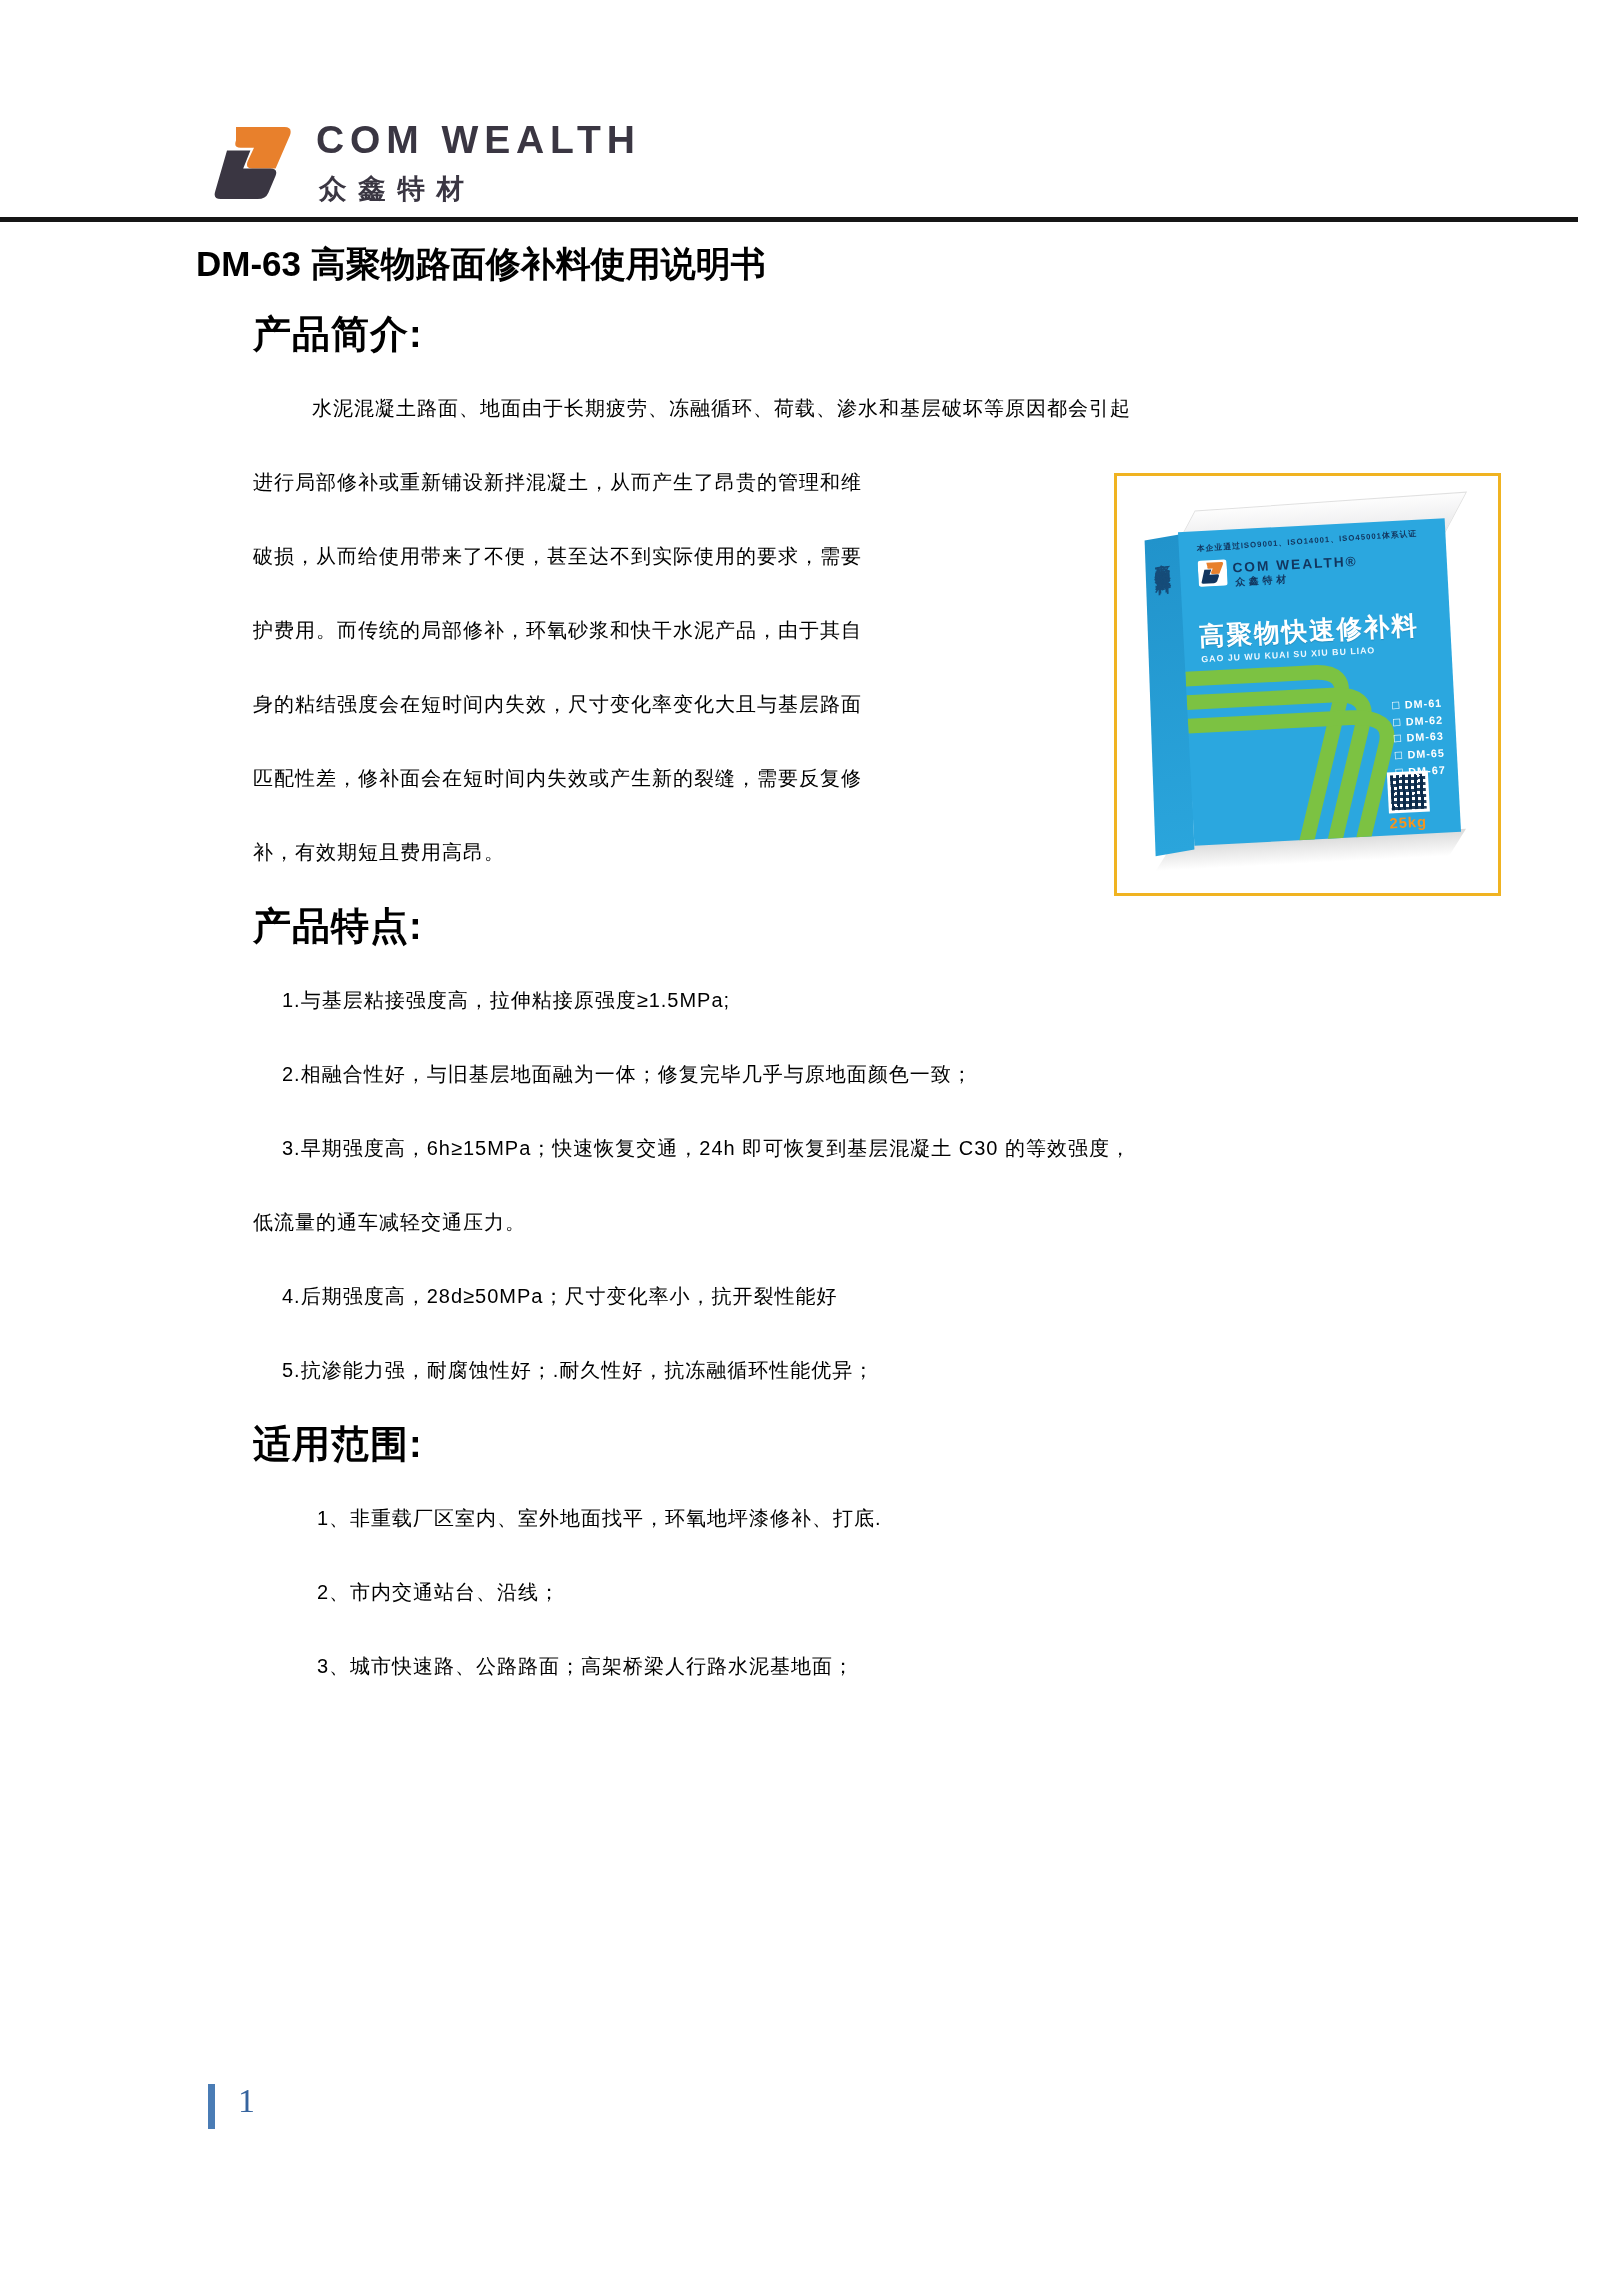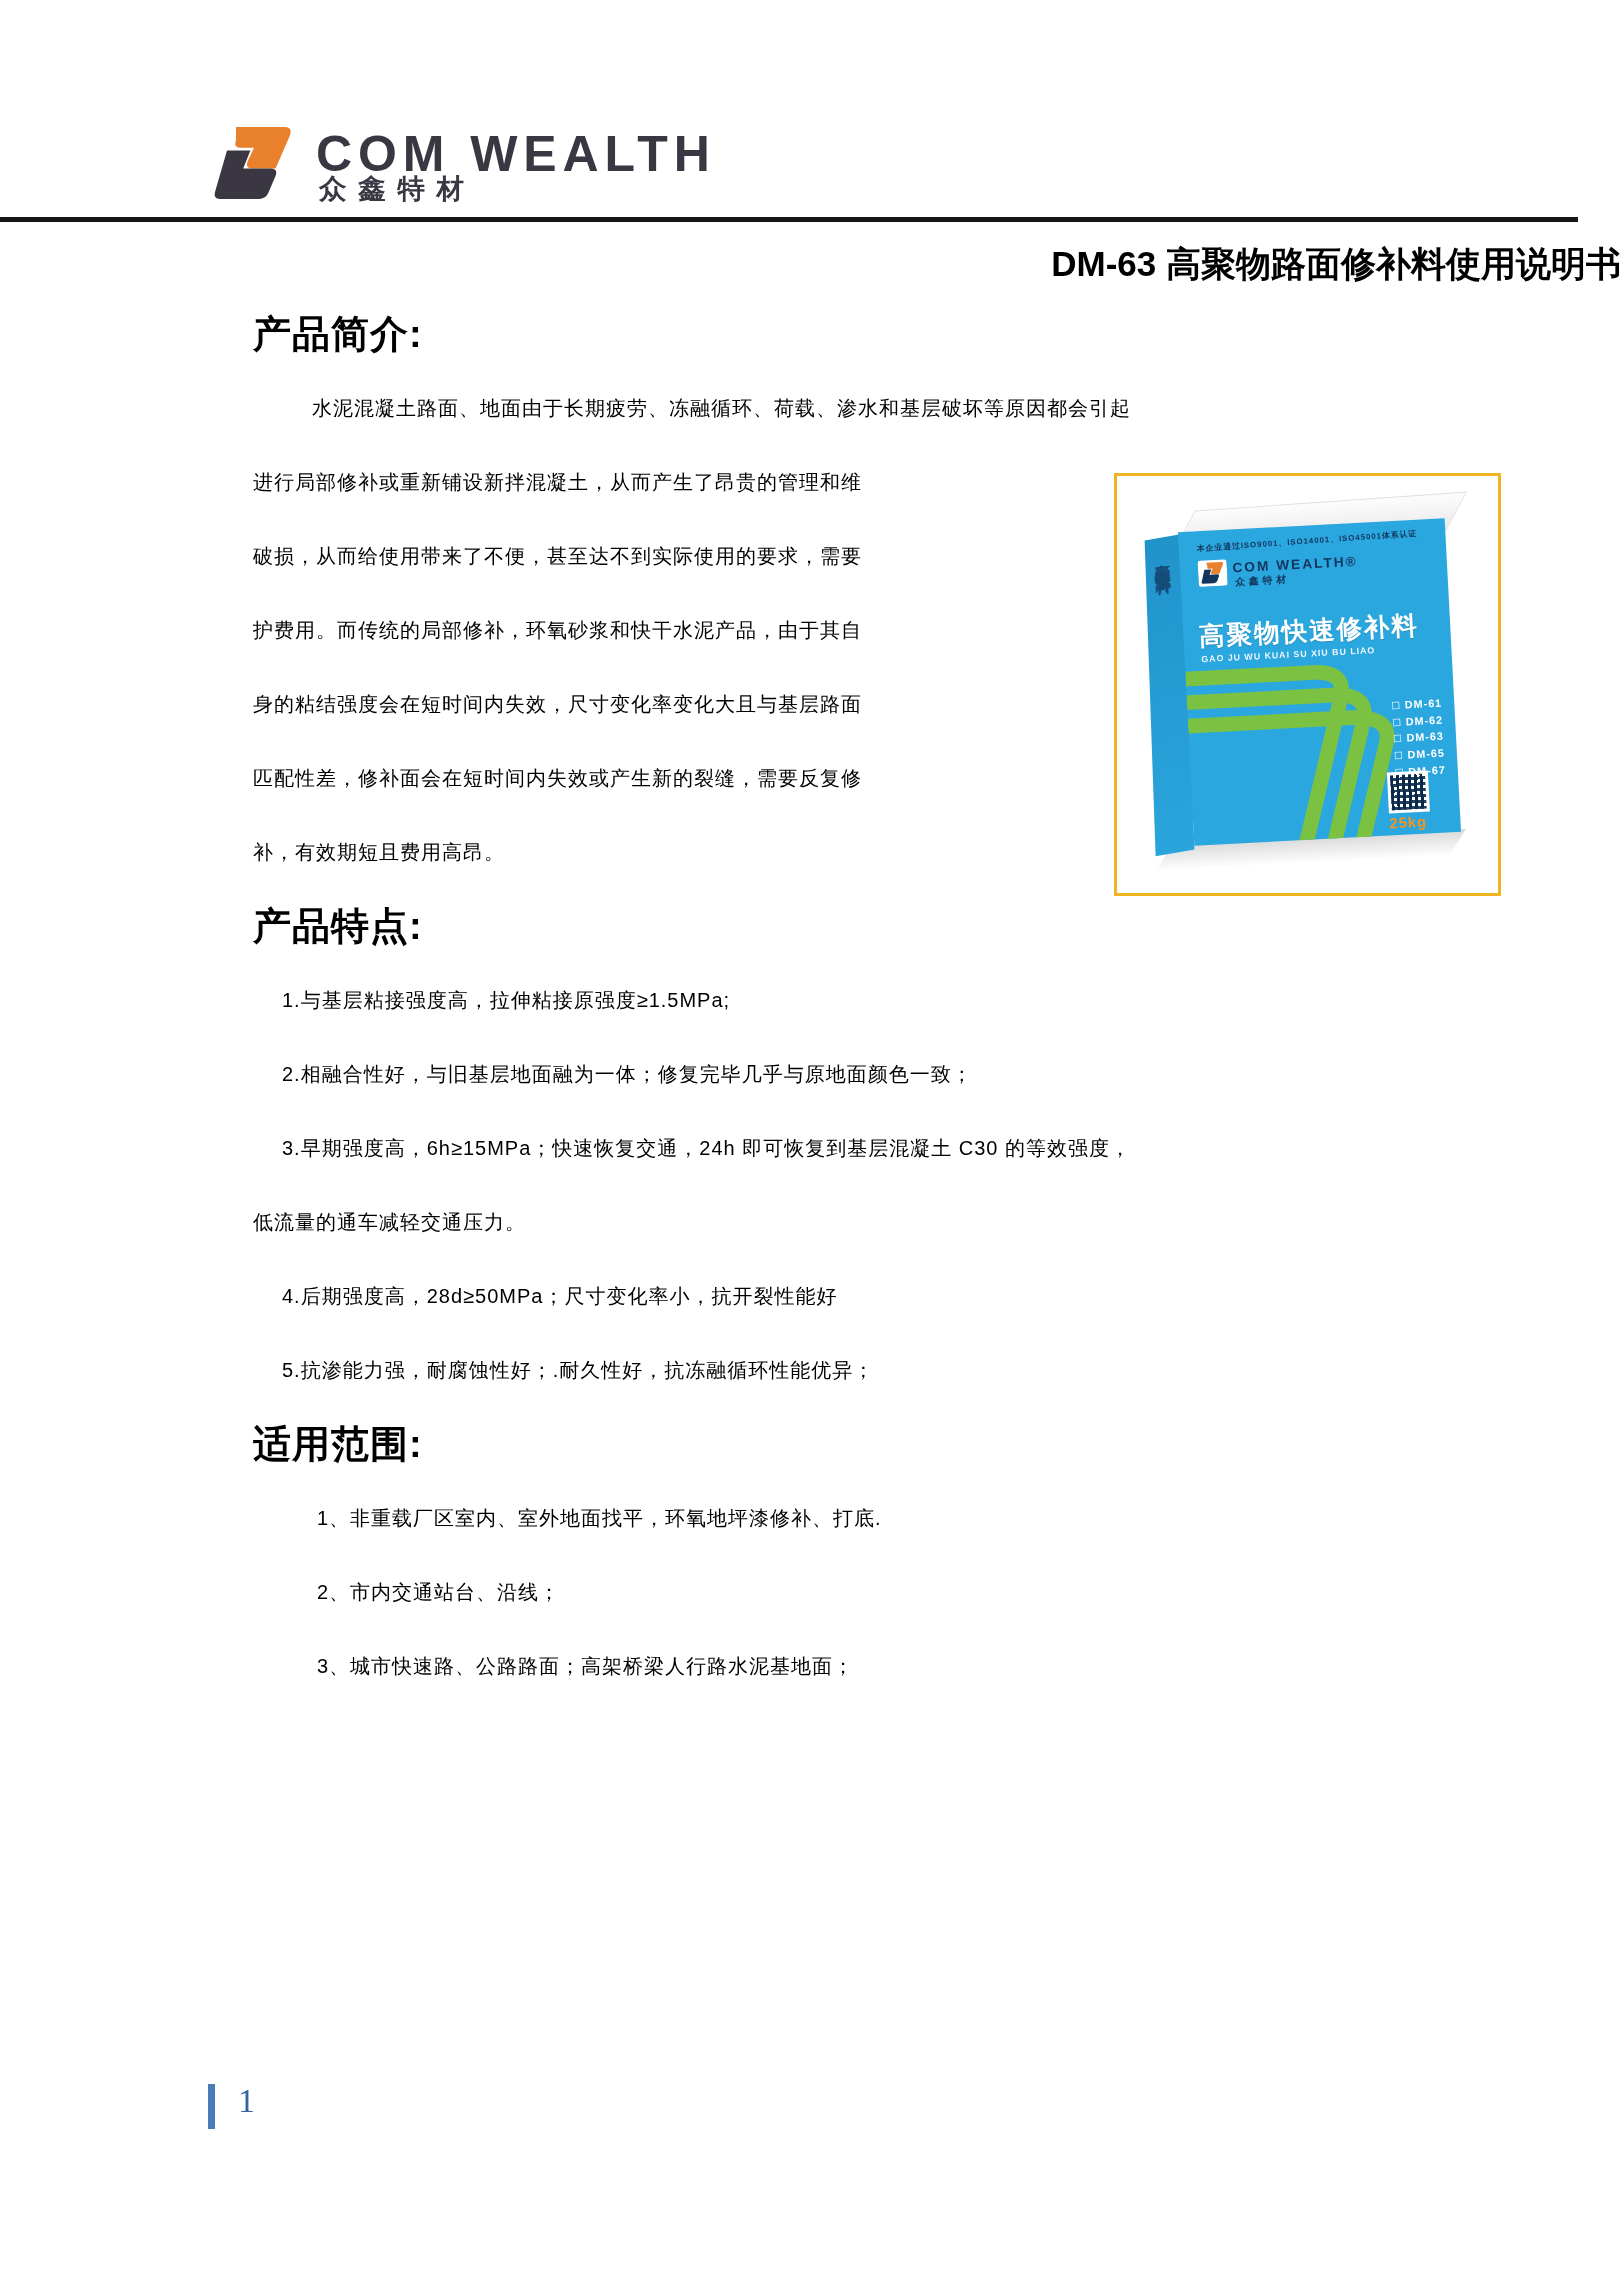--- a/index.html
+++ b/index.html
@@ -4,32 +4,32 @@
 <style>
   html,body{margin:0;padding:0;}
   body{
     width:1621px;height:2293px;background:#ffffff;position:relative;
     font-family:"Liberation Sans","DejaVu Sans",sans-serif;color:#000;
     overflow:hidden;
   }
   
   .logo-mark{position:absolute;left:209px;top:123px;width:90px;height:82px;}
   .brand-en{
-    position:absolute;left:316px;top:125px;font-size:50px;font-weight:800;
+    position:absolute;left:316px;top:118px;font-size:39px;font-weight:800;
     letter-spacing:5.9px;color:#3A3642;white-space:nowrap;
   }
   .brand-cn{
     position:absolute;left:319px;top:171px;font-size:27.4px;font-weight:800;
     letter-spacing:11.8px;color:#3A3642;white-space:nowrap;
   }
   .header-rule{position:absolute;left:0;top:217px;width:1578px;height:4.9px;background:#161616;}
   
   .doc-title{
     position:absolute;left:0;top:241px;width:1621px;box-sizing:border-box;
-    padding-left:196px;text-align:right;font-size:35px;font-weight:bold;
+    padding-left:196px;text-align:left;font-size:35px;font-weight:bold;
     white-space:nowrap;
   }
   
   .content{position:absolute;left:253px;top:297px;width:1176px;}
   .line,.heading{
     height:74px;line-height:74px;font-size:20px;white-space:nowrap;
     letter-spacing:1px;
   }
   .heading{font-weight:bold;font-size:38px;}
   .para1 .line:first-child{padding-left:59px;}

